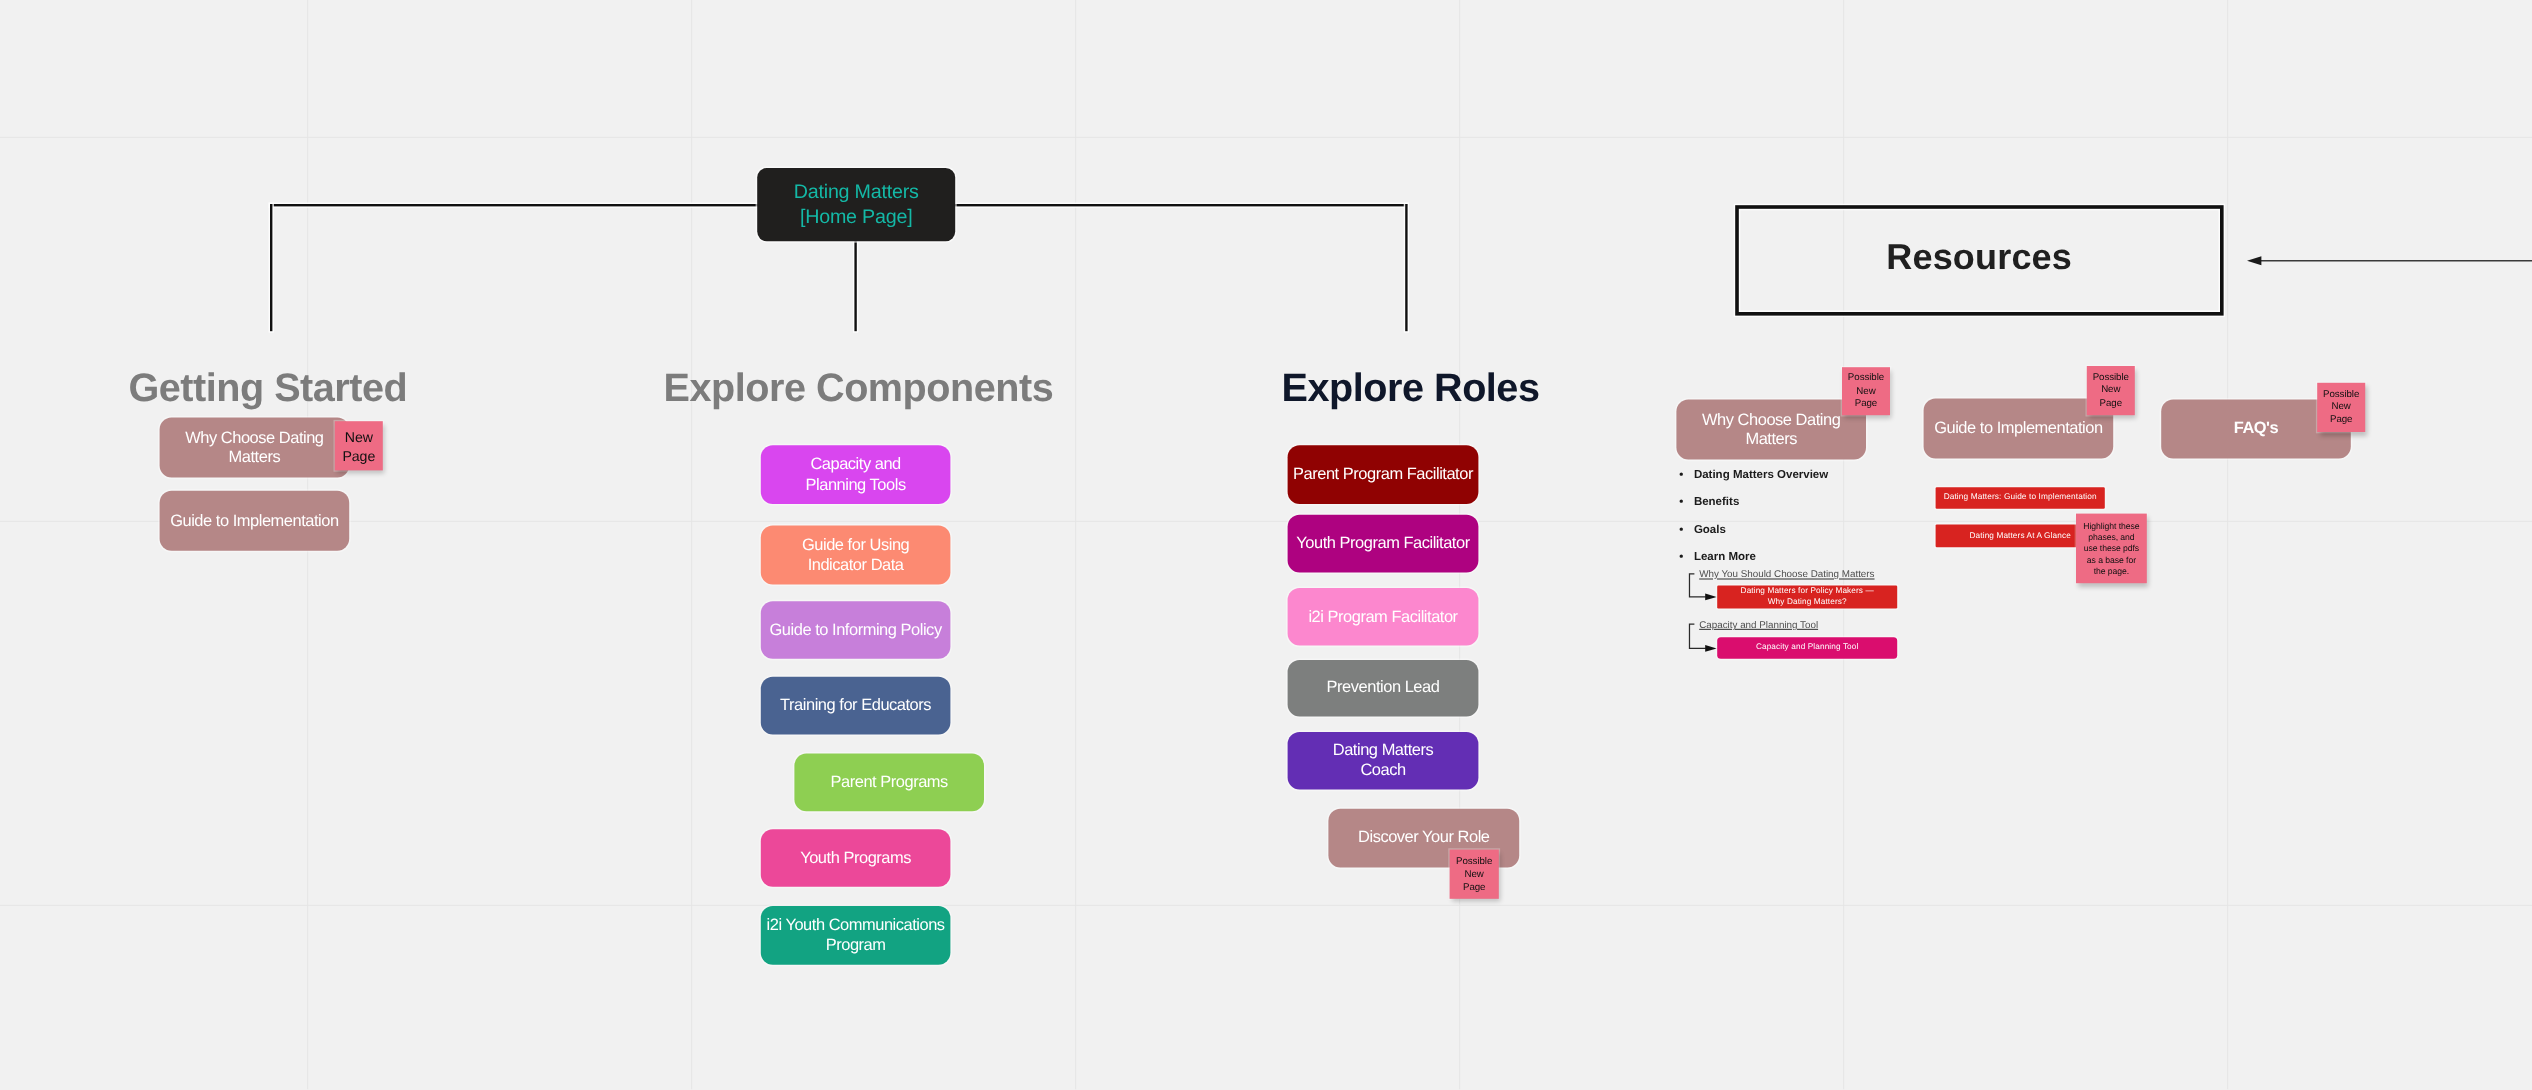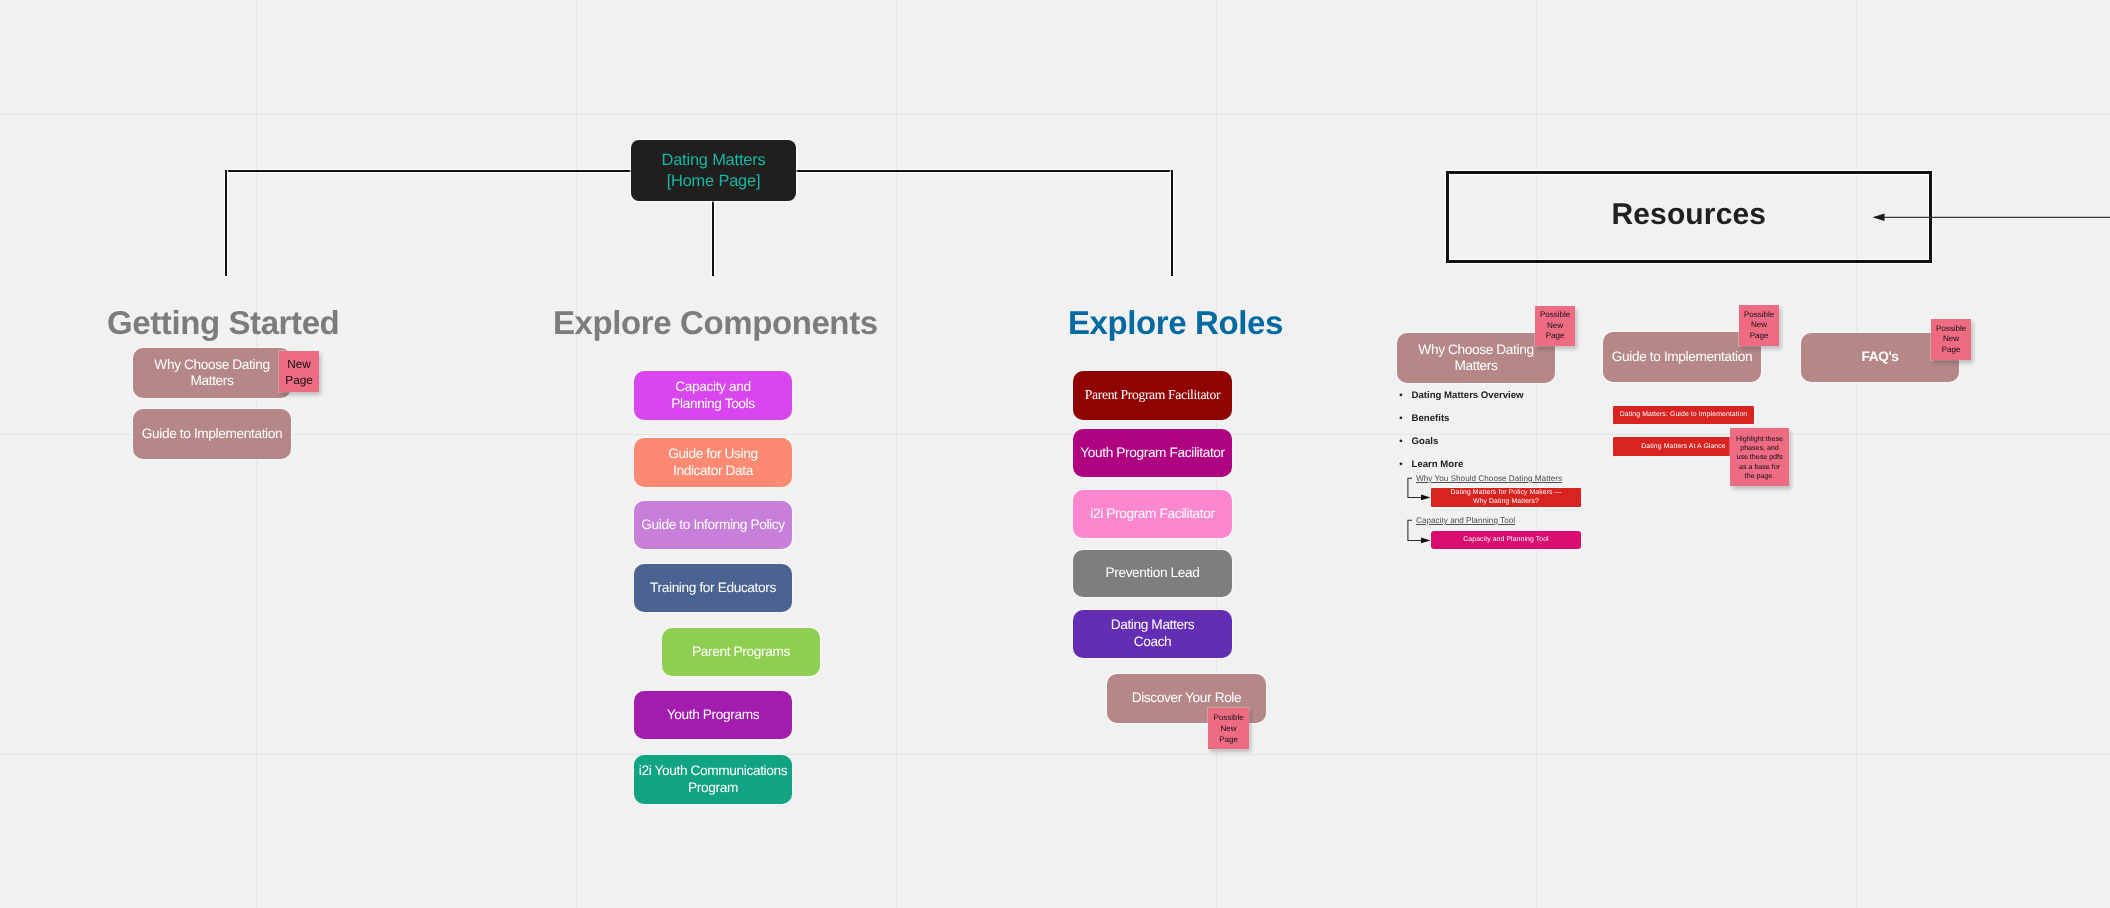--- a/index.html
+++ b/index.html
@@ -25,21 +25,21 @@
   
   #home{position:absolute;left:631px;top:140px;width:165px;height:61px;background:#201F1E;
         color:#14b8a6;border-radius:8px;display:flex;flex-direction:column;align-items:center;
         justify-content:center;font-size:16.4px;line-height:21px;letter-spacing:-0.18px;z-index:6;
         box-shadow:0 0 0 1.3px rgba(255,255,255,0.6);}
   
   .colhead{position:absolute;color:#7C7C7C;font-weight:bold;font-size:33px;white-space:nowrap;letter-spacing:-0.4px;line-height:1;}
   
   .ln{position:absolute;background:#111111;box-shadow:0 0 0 1.2px rgba(255,255,255,0.85);}
   
-  #resources{position:absolute;left:1445.8px;top:170.6px;width:486px;height:92.5px;
+  #resources{position:absolute;left:1445.8px;top:170.6px;width:407px;height:92.5px;
              border:3.1px solid #111111;box-sizing:border-box;background:transparent;
              display:flex;align-items:center;justify-content:center;
              box-shadow:0 0 0 1.2px rgba(255,255,255,0.85), inset 0 0 0 1.2px rgba(255,255,255,0.85);}
   #resources span{font-weight:bold;font-size:30px;color:#202020;letter-spacing:0.15px;position:relative;top:-2px;}
   
   .sticky{position:absolute;background:#EE6B84;color:#111;display:flex;flex-direction:column;
           align-items:center;justify-content:center;text-align:center;
           box-shadow:2px 3px 4px rgba(0,0,0,0.22), 0 0 0 1.1px rgba(255,255,255,0.28);z-index:8;line-height:1.32;letter-spacing:-0.05px;}
   
   .bullet{position:absolute;font-weight:bold;color:#1b1b1b;white-space:nowrap;font-size:9.6px;line-height:1;}
@@ -66,21 +66,21 @@
   <div id="resources" style="border-color: rgb(17, 17, 17);">
     <span>Resources</span>
   </div>
   <svg class="bracket" style="left:1867.5px;top:206px;width:248px;height:24px;" viewBox="0 0 248 24">
     <path d="M14 11.3 L248 11.3" stroke="#3a3a3a" stroke-width="1.3" fill="none"></path>
     <path d="M4.5 11.3 L16.5 7.6 L16.5 15.0 Z" fill="#1a1a1a"></path>
   </svg>
 
   <div class="colhead" style="left: 553px; top: 306px; color: rgb(124, 124, 124);">Explore Components</div>
   <div class="colhead" style="left: 107px; top: 306px; color: rgb(124, 124, 124);">Getting Started</div>
-  <div class="colhead" style="left: 1068px; top: 306px; color: #0369a1;">Explore Roles</div>
+  <div class="colhead" style="left: 1068px; top: 306px; color: #0f172a;">Explore Roles</div>
 
   <div class="card" style="left:133px;top:348px;width:158px;height:50px;background:#B58787;font-size:13.7px;letter-spacing:-0.38px;padding:0 18px;">
     <span>Why Choose Dating Matters</span>
   </div>
   <div class="card" style="left:133px;top:409px;width:158px;height:49.5px;background:#B58787;font-size:13.7px;letter-spacing:-0.38px;padding:0 6px;">
     <span>Guide to Implementation</span>
   </div>
   <div class="sticky" style="left: 279px; top: 351px; width: 40px; height: 41px; font-size: 11.8px; line-height: 16px; background: rgb(238, 107, 132);">
     <div>New</div>
     <div>Page</div>
@@ -94,28 +94,28 @@
   </div>
   <div class="card" style="left:634px;top:501px;width:158px;height:48px;background:#C77FDA;font-size:13.7px;letter-spacing:-0.38px;padding:0 2px;">
     <span>Guide to Informing Policy</span>
   </div>
   <div class="card" style="left:634px;top:564px;width:158px;height:48px;background:#4A6391;font-size:13.7px;letter-spacing:-0.38px;padding:0 4px;">
     <span>Training for Educators</span>
   </div>
   <div class="card" style="left:634px;top:628px;width:158px;height:48px;background:#8ECF52;font-size:13.7px;letter-spacing:-0.38px;padding:0 4px;margin-left:28px;">
     <span>Parent Programs</span>
   </div>
-  <div class="card" style="left:634px;top:691px;width:158px;height:48px;background:#a21caf;font-size:13.7px;letter-spacing:-0.38px;padding:0 0;">
+  <div class="card" style="left:634px;top:691px;width:158px;height:48px;background:#ec4899;font-size:13.7px;letter-spacing:-0.38px;padding:0 0;">
     <span>Youth Programs</span>
   </div>
   <div class="card" style="left:634px;top:755px;width:158px;height:49px;background:#12A382;font-size:13.7px;letter-spacing:-0.38px;padding:0 0px;">
     <span>i2i Youth Communications Program</span>
   </div>
 
-  <div class="card" style="left:1073px;top:371px;width:159px;height:49px;background:#900202;font-size:13.7px;letter-spacing:-0.38px;padding:0 2px;font-family:Liberation Serif, serif;">
+  <div class="card" style="left:1073px;top:371px;width:159px;height:49px;background:#900202;font-size:13.7px;letter-spacing:-0.38px;padding:0 2px;">
     <span>Parent Program Facilitator</span>
   </div>
   <div class="card" style="left:1073px;top:428.6px;width:159px;height:48.5px;background:#AE0280;font-size:13.7px;letter-spacing:-0.38px;padding:0 2px;">
     <span>Youth Program Facilitator</span>
   </div>
   <div class="card" style="left:1073px;top:490px;width:159px;height:48px;background:#FC87CE;font-size:13.7px;letter-spacing:-0.38px;padding:0 2px;">
     <span>i2i Program Facilitator</span>
   </div>
   <div class="card" style="left:1073px;top:549.7px;width:159px;height:47.5px;background:#7D7F7E;font-size:13.7px;letter-spacing:-0.38px;padding:0 2px;">
     <span>Prevention Lead</span>

